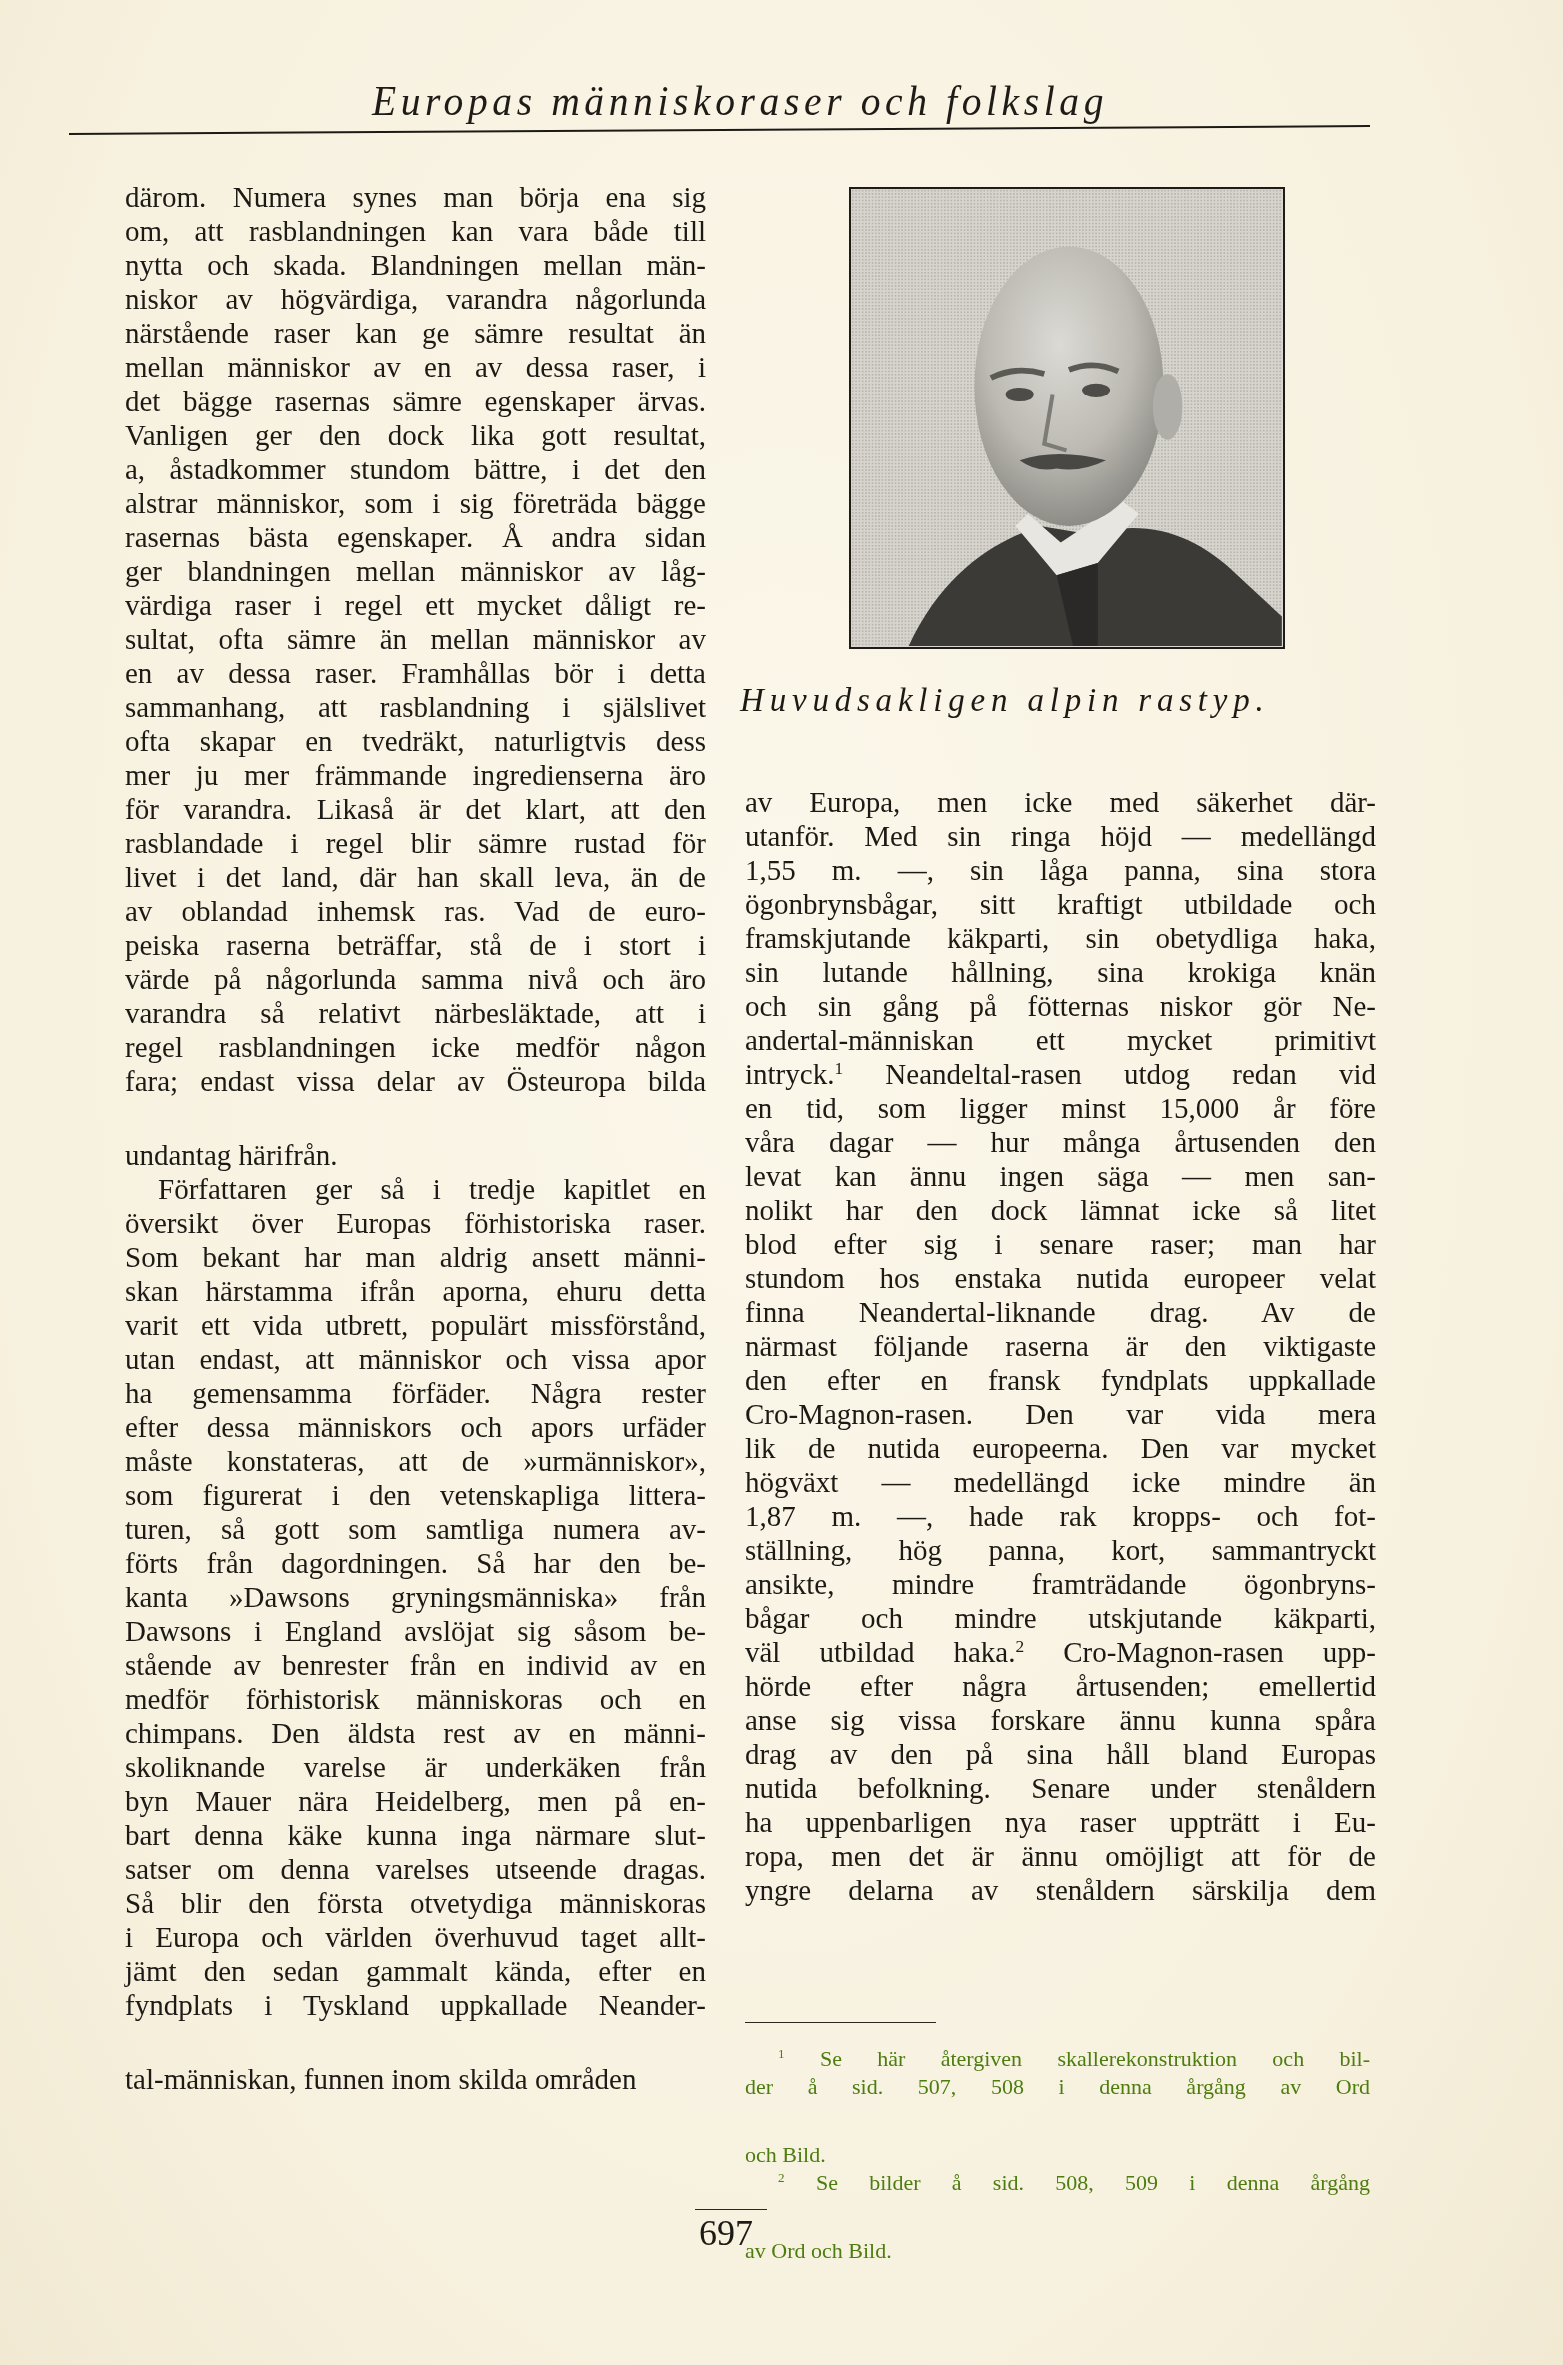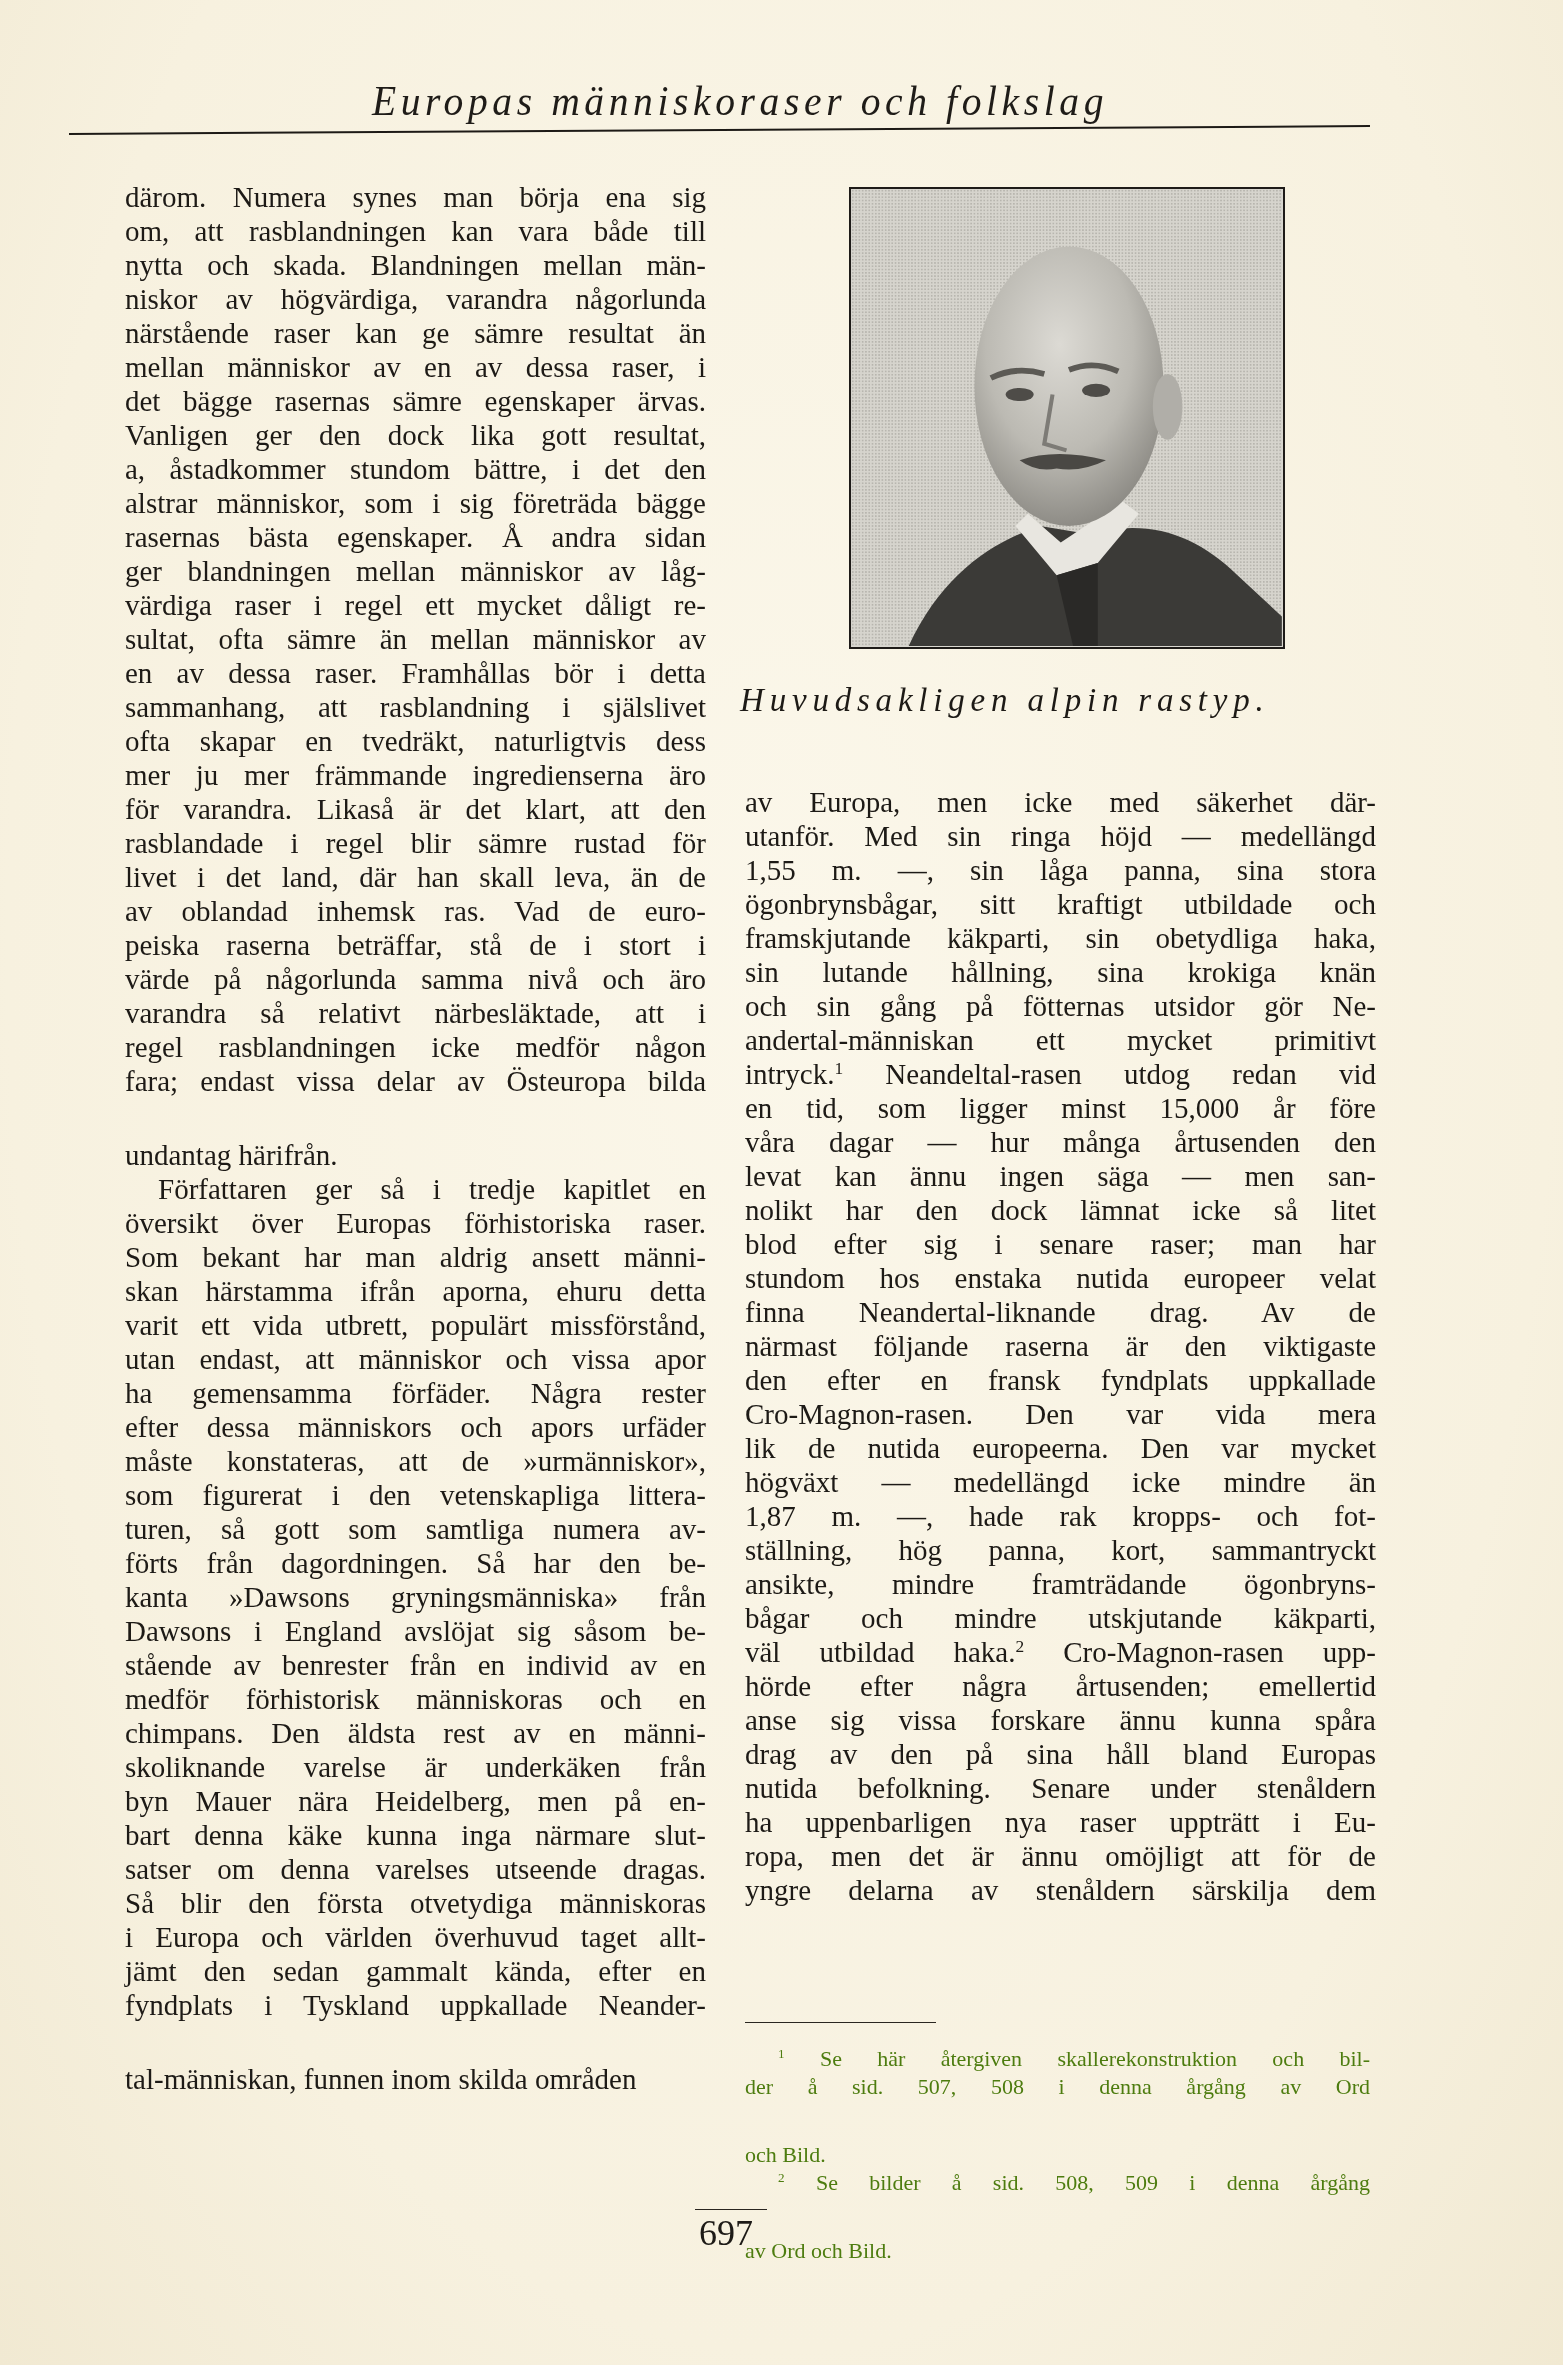--- a/index.html
+++ b/index.html
@@ -232,21 +232,21 @@
 
 <div class="caption">Huvudsakligen alpin rastyp.</div>
 
 <div class="column col-right" id="right-col">
     <span class="line"><span>av Europa, men icke med säkerhet där-</span></span>
     <span class="line"><span>utanför. Med sin ringa höjd — medellängd</span></span>
     <span class="line"><span>1,55 m. —, sin låga panna, sina stora</span></span>
     <span class="line"><span>ögonbrynsbågar, sitt kraftigt utbildade och</span></span>
     <span class="line"><span>framskjutande käkparti, sin obetydliga haka,</span></span>
     <span class="line"><span>sin lutande hållning, sina krokiga knän</span></span>
-    <span class="line"><span>och sin gång på fötternas utsidor gör Ne-</span></span>
+    <span class="line"><span>och sin gång på fötternas niskor gör Ne-</span></span>
     <span class="line"><span>andertal-människan ett mycket primitivt</span></span>
     <span class="line"><span>intryck.</span><sup>1</sup><span style="white-space: pre;"> Neandeltal-rasen utdog redan vid</span></span>
     <span class="line"><span>en tid, som ligger minst 15,000 år före</span></span>
     <span class="line"><span>våra dagar — hur många årtusenden den</span></span>
     <span class="line"><span>levat kan ännu ingen säga — men san-</span></span>
     <span class="line"><span>nolikt har den dock lämnat icke så litet</span></span>
     <span class="line"><span>blod efter sig i senare raser; man har</span></span>
     <span class="line"><span>stundom hos enstaka nutida europeer velat</span></span>
     <span class="line"><span>finna Neandertal-liknande drag. Av de</span></span>
     <span class="line"><span>närmast följande raserna är den viktigaste</span></span>

